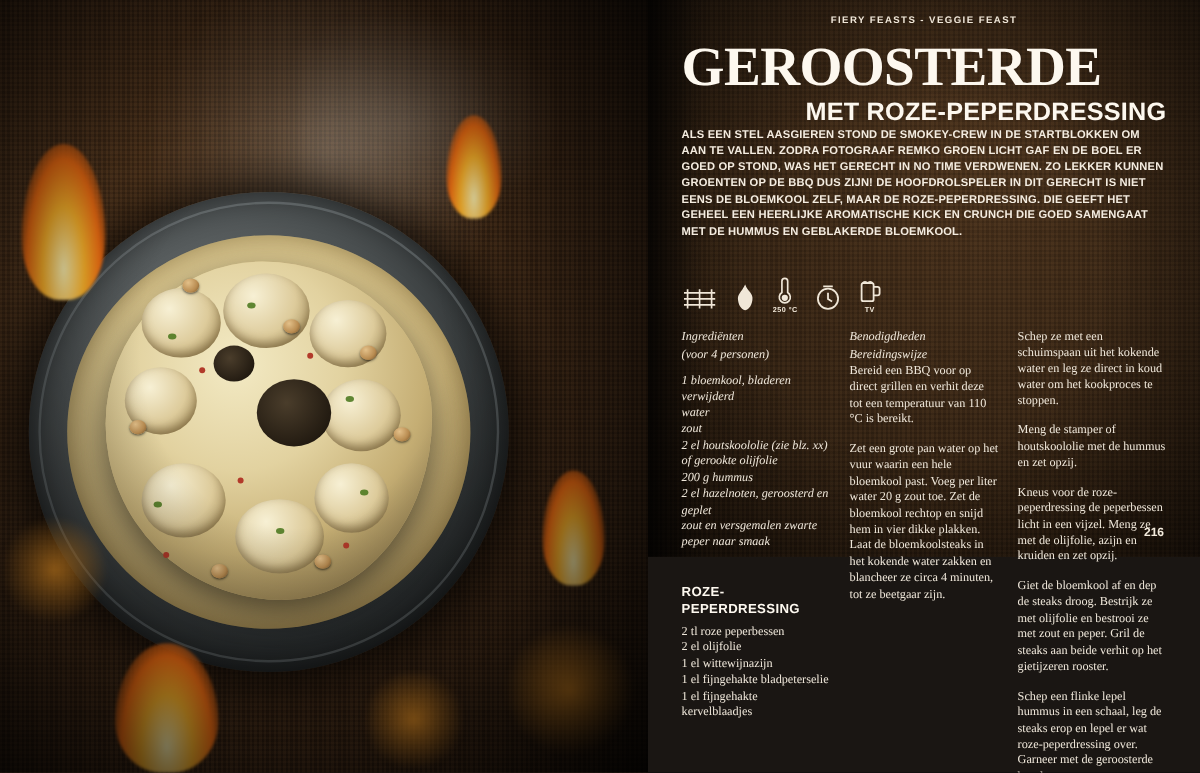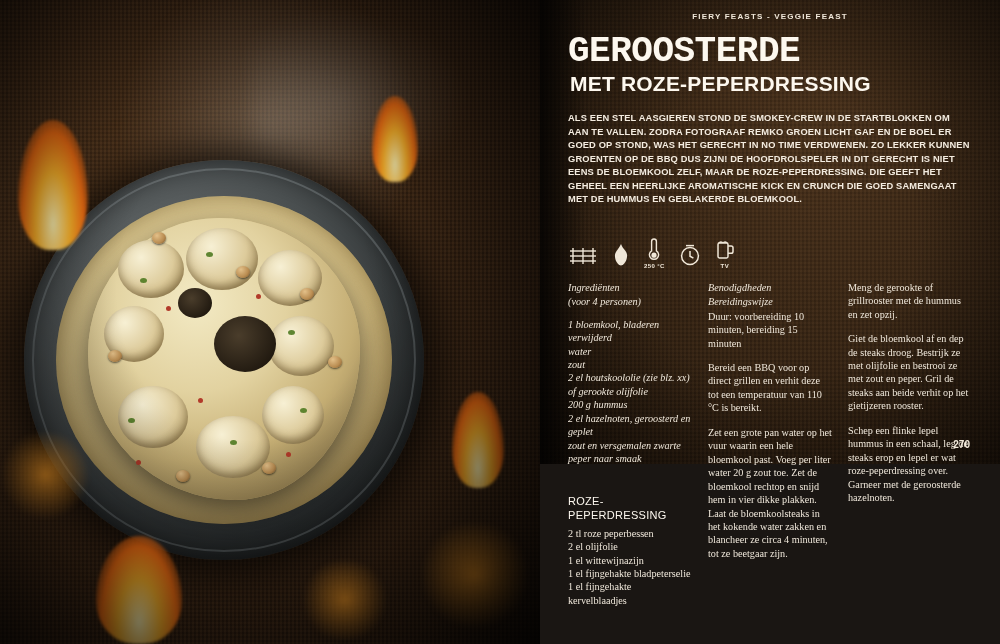--- a/index.html
+++ b/index.html
@@ -152,40 +152,41 @@
     text-align: center;
     font-size: 8px;
     letter-spacing: 1.2px;
     text-transform: uppercase;
     color: #efe6d8;
     font-family: "Liberation Sans", sans-serif;
     font-weight: bold;
     margin-bottom: 14px;
   }
   .title {
-    font-family: Liberation Mono, monospace;
-    font-weight: bold;
-    font-size: 36px;
+    font-family: Liberation Serif, serif;
+    font-weight: bold;
+    font-size: 46px;
     line-height: .93;
     letter-spacing: -0.5px;
     color: #fdf8ef;
     text-transform: uppercase;
     margin: 0;
   }
   .subtitle {
     font-family: "Liberation Sans", sans-serif;
     font-weight: bold;
     font-size: 21px;
     letter-spacing: .2px;
     color: #fdf8ef;
     text-transform: uppercase;
     margin: 4px 0 0 2px;
+    text-align: right;
   }
   .intro {
-    margin-top: 16px;
+    margin-top: 0;
     font-family: "Liberation Sans", sans-serif;
     font-weight: bold;
     font-size: 9.3px;
     line-height: 1.45;
     letter-spacing: .15px;
     text-transform: uppercase;
     color: #f4ece0;
     max-width: 405px;
   }
 
@@ -223,21 +224,21 @@
     line-height: 1.32;
     color: #efe7da;
   }
   .col p { margin: 0 0 11px 0; }
   .col .h-i {
     font-style: italic;
     margin: 0 0 1px 0;
   }
   .sec-head {
     font-family: "Liberation Sans", sans-serif;
-    font-weight: normal;
+    font-weight: bold;
     font-size: 11px;
     letter-spacing: .3px;
     text-transform: uppercase;
     color: #fdf8ef;
     margin: 28px 0 4px 0;
   }
   .pageno {
     position: absolute;
     right: 30px;
     bottom: 14px;
@@ -379,29 +380,30 @@
           <p style="white-space: pre-line;">2 tl roze peperbessen
 2 el olijfolie
 1 el wittewijnazijn
 1 el fijngehakte bladpeterselie
 1 el fijngehakte kervelblaadjes</p>
         </div>
 
         <div class="col">
           <p class="h-i">Benodigdheden</p>
           <p class="h-i">Bereidingswijze</p>
-          <p>Duur: voorbereiding 10 minuten, bereiding 15 minuten</p>
           <p>Bereid een BBQ voor op direct grillen en verhit deze tot een temperatuur van 110 °C is bereikt.</p>
           <p>Zet een grote pan water op het vuur waarin een hele bloemkool past. Voeg per liter water 20 g zout toe. Zet de bloemkool rechtop en snijd hem in vier dikke plakken. Laat de bloemkoolsteaks in het kokende water zakken en blancheer ze circa 4 minuten, tot ze beetgaar zijn.</p>
         </div>
 
         <div class="col">
-          <p>Meng de gerookte of grillrooster met de hummus en zet opzij.</p>
+          <p>Schep ze met een schuimspaan uit het kokende water en leg ze direct in koud water om het kookproces te stoppen.</p>
+          <p>Meng de stamper of houtskoololie met de hummus en zet opzij.</p>
+          <p>Kneus voor de roze-peperdressing de peperbessen licht in een vijzel. Meng ze met de olijfolie, azijn en kruiden en zet opzij.</p>
           <p>Giet de bloemkool af en dep de steaks droog. Bestrijk ze met olijfolie en bestrooi ze met zout en peper. Gril de steaks aan beide verhit op het gietijzeren rooster.</p>
           <p>Schep een flinke lepel hummus in een schaal, leg de steaks erop en lepel er wat roze-peperdressing over. Garneer met de geroosterde hazelnoten.</p>
         </div>
 
       </div>
     </div>
-    <div class="pageno">270</div>
+    <div class="pageno">216</div>
   </div>
 
 </div>
 
 </body></html>

